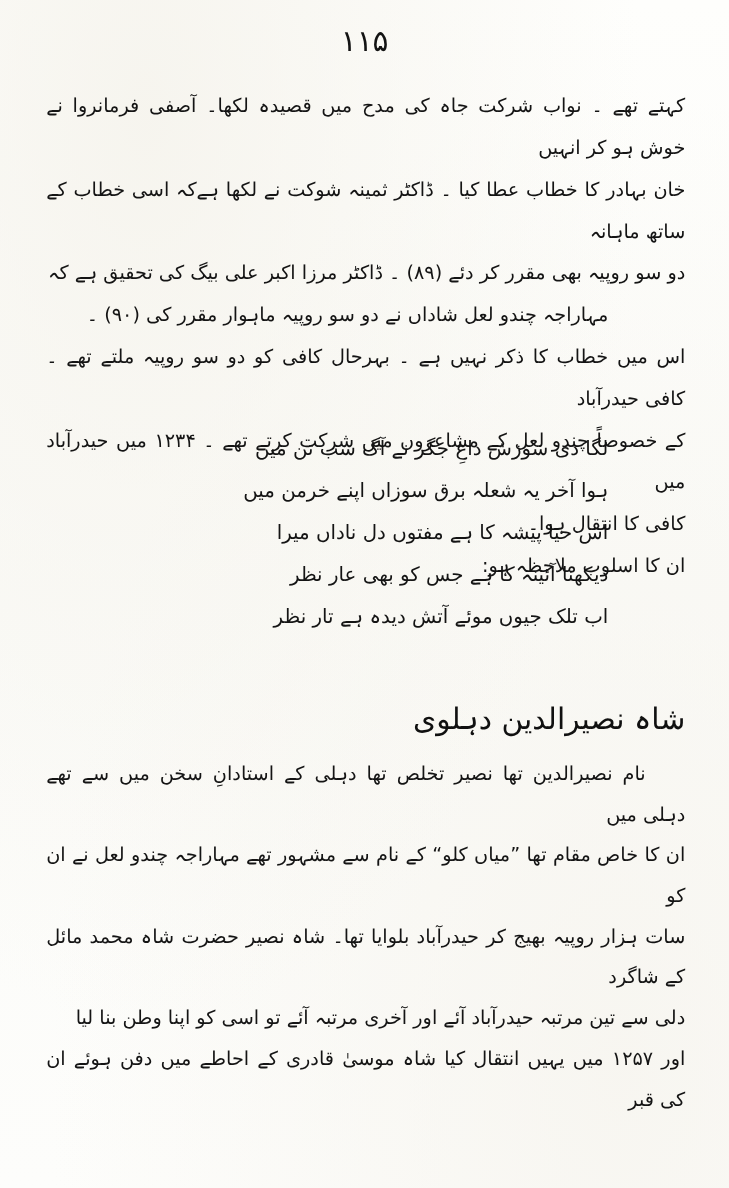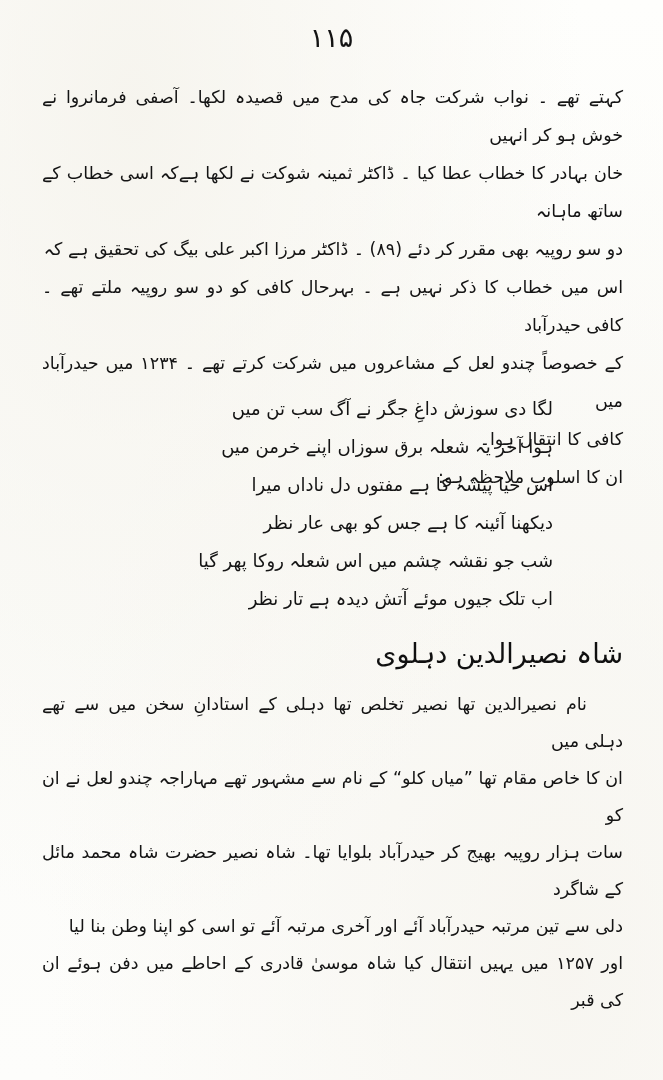--- a/index.html
+++ b/index.html
@@ -99,33 +99,33 @@
 <div class="page">
   <div class="paper-tint"></div>
 
   <div class="page-number">۱۱۵</div>
 
   <div class="body-block block-1">
     <div class="prose">
       <p>کہتے تھے ۔ نواب شرکت جاہ کی مدح میں قصیدہ لکھا۔ آصفی فرمانروا نے خوش ہو کر انہیں</p>
       <p>خان بہادر کا خطاب عطا کیا ۔ ڈاکٹر ثمینہ شوکت نے لکھا ہےکہ اسی خطاب کے ساتھ ماہانہ</p>
       <p>دو سو روپیہ بھی مقرر کر دئے (۸۹) ۔ ڈاکٹر مرزا اکبر علی بیگ کی تحقیق ہے کہ</p>
+      <p class="short-right" style="text-indent:70px">مہاراجہ چندو لعل شاداں نے دو سو روپیہ ماہوار مقرر کی (۹۰) ۔</p>
       <p>اس میں خطاب کا ذکر نہیں ہے ۔ بہرحال کافی کو دو سو روپیہ ملتے تھے ۔ کافی حیدرآباد</p>
       <p>کے خصوصاً چندو لعل کے مشاعروں میں شرکت کرتے تھے ۔ ۱۲۳۴ میں حیدرآباد میں</p>
       <p class="short-right">کافی کا انتقال ہوا۔</p>
       <p class="short-right">ان کا اسلوب ملاحظہ ہو:</p>
     </div>
   </div>
 
   <div class="verse-block">
     <div class="verse-line">لگا دی سوزش داغِ جگر نے آگ سب تن میں</div>
     <div class="verse-line">ہوا آخر یہ شعلہ برق سوزاں اپنے خرمن میں</div>
     <div class="verse-line">اس حیا پیشہ کا ہے مفتوں دل ناداں میرا</div>
     <div class="verse-line">دیکھنا آئینہ کا ہے جس کو بھی عار نظر</div>
-    <div class="verse-line">شب جو نقشہ چشم میں اس شعلہ روکا پھر گیا</div>
     <div class="verse-line">اب تلک جیوں موئے آتش دیدہ ہے تار نظر</div>
   </div>
 
   <div class="heading">شاہ نصیرالدین دہلوی</div>
 
   <div class="body-block block-2">
     <div class="prose tight">
       <p class="indent-first">نام نصیرالدین تھا نصیر تخلص تھا دہلی کے استادانِ سخن میں سے تھے دہلی میں</p>
       <p>ان کا خاص مقام تھا ”میاں کلو“ کے نام سے مشہور تھے مہاراجہ چندو لعل نے ان کو</p>
       <p>سات ہزار روپیہ بھیج کر حیدرآباد بلوایا تھا۔ شاہ نصیر حضرت شاہ محمد مائل کے شاگرد</p>

